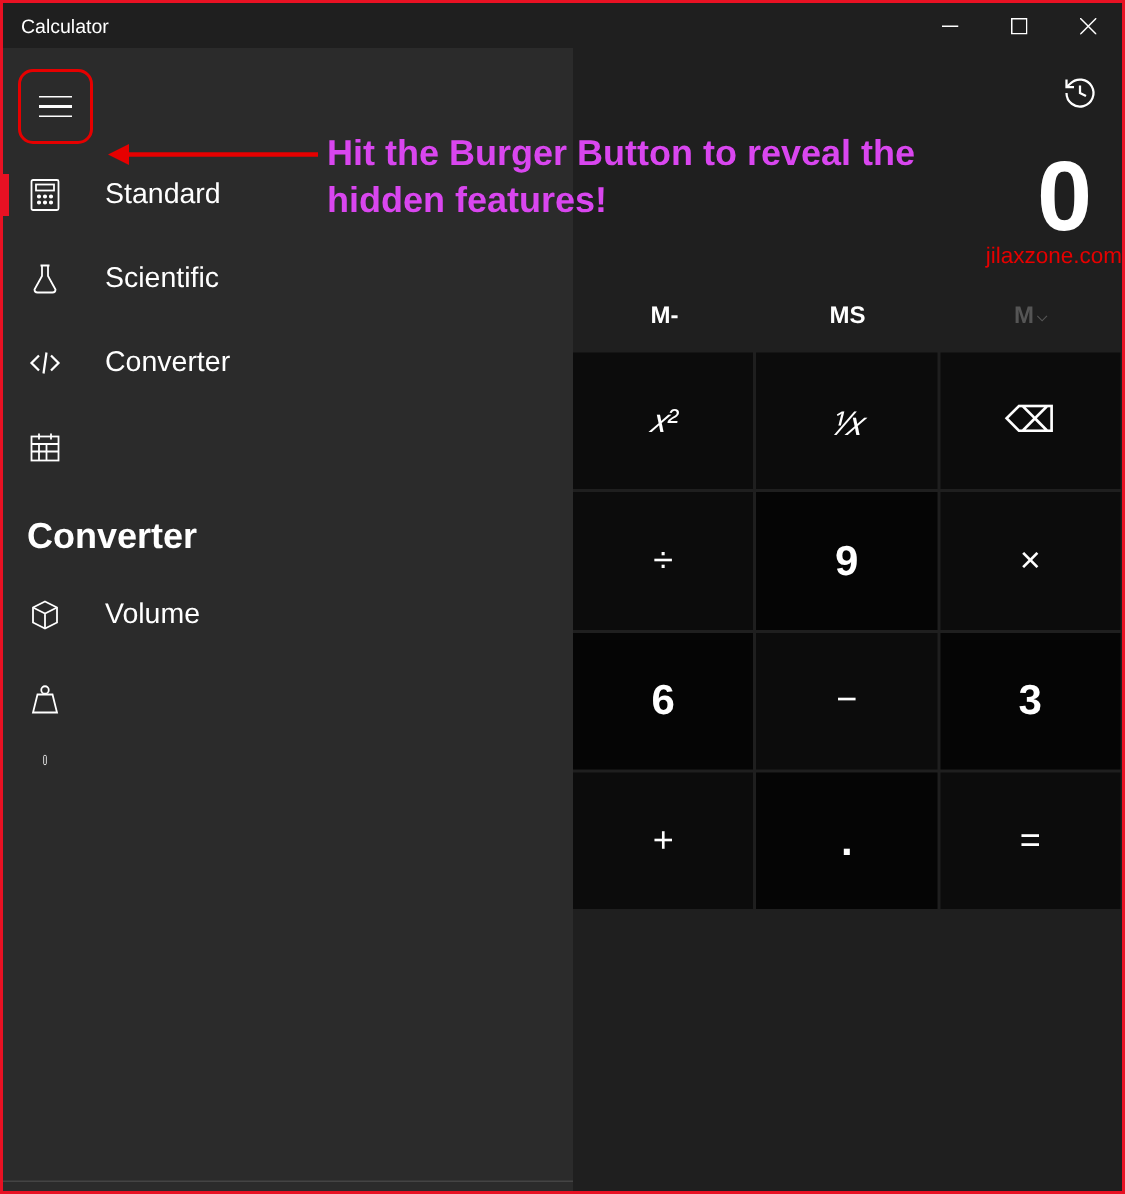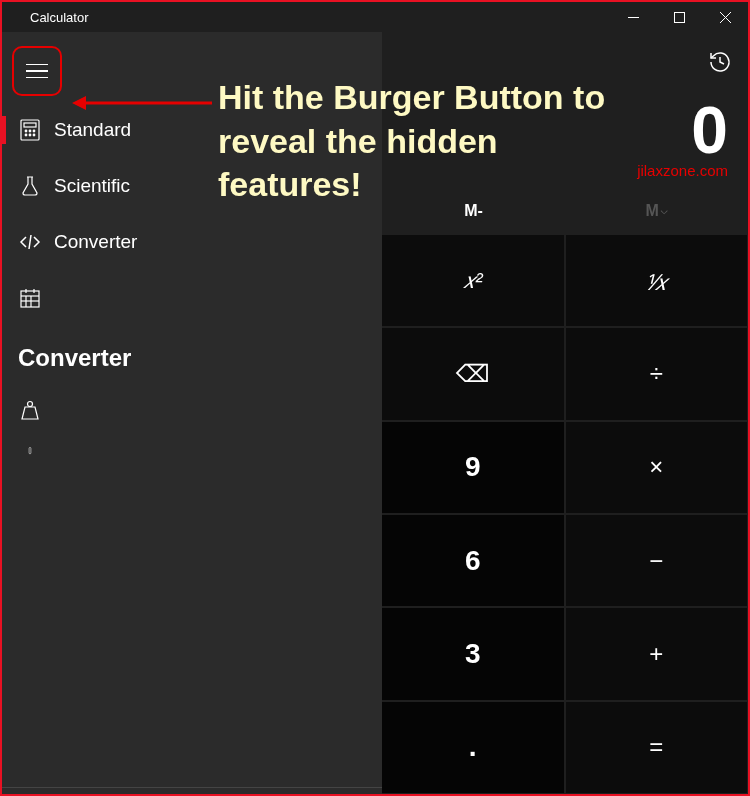--- a/index.html
+++ b/index.html
@@ -16,21 +16,21 @@
       height: 32px;
       background: #1f1f1f;
       display: flex;
       align-items: center;
       border-top: 2px solid #e81123;
       border-left: 2px solid #e81123;
       border-right: 2px solid #e81123;
     }
     .titlebar-title {
       font-size: 13px;
-      padding-left: 28px;
+      padding-left: 12px;
       color: #fff;
       flex: 1;
     }
     .win-controls { display: flex; }
     .win-btn {
       width: 46px;
       height: 30px;
       display: flex;
       align-items: center;
       justify-content: center;
@@ -69,21 +69,21 @@
       height: 1.5px;
       background: #fff;
       display: block;
     }
     .menu-list { flex: 1; overflow: hidden; display:flex; flex-direction:column;}
     .menu-item {
       display: flex;
       align-items: center;
       height: 56px;
       padding-left: 16px;
-      gap: 12px;
+      gap: 28px;
       font-size: 19px;
       font-weight: 300;
       color: #fff;
       position: relative;
     }
     .menu-item.active::before {
       content: '';
       position: absolute;
       left: 0;
       top: 14px;
@@ -130,42 +130,41 @@
       padding-right: 20px;
     }
     .display-value {
       font-size: 66px;
       font-weight: 600;
     }
     .watermark {
       color: #e60000;
       font-size: 15px;
       text-align: right;
-      padding-right: 20px;
       margin-top: -6px;
       margin-bottom: 8px;
     }
     .memory-row {
       display: flex;
       height: 48px;
     }
     .memory-btn {
       flex: 1;
       display: flex;
       align-items: center;
       justify-content: center;
       font-size: 16px;
       color: #fff;
       font-weight: 600;
     }
     .memory-btn.disabled { color: #555; }
     .keypad {
       flex: 1;
       display: grid;
-      grid-template-columns: repeat(2, 1fr);
+      grid-template-columns: repeat(3, 1fr);
       grid-template-rows: repeat(6, 1fr);
       gap: 2px;
       padding: 0 1px 1px 0;
     }
     .key {
       background: #111;
       display: flex;
       align-items: center;
       justify-content: center;
       font-size: 26px;
@@ -178,23 +177,23 @@
       position: absolute;
       left: 70px;
       top: 56px;
       width: 140px;
       height: 30px;
       pointer-events: none;
     }
     .annotation-text {
       position: absolute;
       left: 216px;
-      top: 44px;
-      color: #fef9c3;
-      font-size: 34px;
+      top: 56px;
+      color: #d946ef;
+      font-size: 24px;
       font-weight: 700;
       line-height: 1.28;
       pointer-events: none;
       width: 420px;
     }
   </style>
 </head>
 <body>
 
 <div class="titlebar">
@@ -268,20 +267,29 @@
               <line x1="7" y1="9" x2="7" y2="20"></line>
               <line x1="12" y1="9" x2="12" y2="20"></line>
               <line x1="2" y1="14" x2="20" y2="14"></line>
             </svg>
         </span>
       </div>
       <div class="section-header">Converter</div>
       <div class="menu-item">
         <span class="menu-icon-wrap">
           <svg width="22" height="22" viewBox="0 0 22 22" fill="none" stroke="#fff" stroke-width="1.2">
+              <path d="M11 2l8 4v10l-8 4-8-4V6z"></path>
+              <path d="M3 6l8 4 8-4M11 10v10"></path>
+            </svg>
+        </span>
+        <span>Volume</span>
+      </div>
+      <div class="menu-item">
+        <span class="menu-icon-wrap">
+          <svg width="22" height="22" viewBox="0 0 22 22" fill="none" stroke="#fff" stroke-width="1.2">
               <circle cx="11" cy="5" r="2.5"></circle>
               <path d="M6 8h10l3 12H3z"></path>
             </svg>
         </span>
       </div>
       <div class="menu-item" style="height:30px; overflow:hidden; align-items:flex-start;">
         <span class="menu-icon-wrap" style="margin-top:2px;">
           <svg width="14" height="10" viewBox="0 0 14 22" fill="none" stroke="#fff" stroke-width="1.2">
               <rect x="5" y="1" width="4" height="14" rx="2"></rect>
             </svg>
@@ -301,20 +309,21 @@
             <polyline points="12 7 12 12 16 14"></polyline>
           </svg>
       </span>
     </div>
     <div class="display-area">
       <div class="display-value">0</div>
     </div>
     <div class="watermark">jilaxzone.com</div>
     <div class="memory-row">
       <div class="memory-btn">M-</div>
+      <div class="memory-btn">MS</div>
       <div class="memory-btn disabled">
           <span>M</span>
           <span style="font-size:9px; margin-left:2px;">⌵</span>
         </div>
     </div>
     <div class="keypad">
       <div class="key op fn">𝑥²</div>
       <div class="key op fn">⅟𝑥</div>
       <div class="key op">⌫</div>
       <div class="key op">÷</div>

